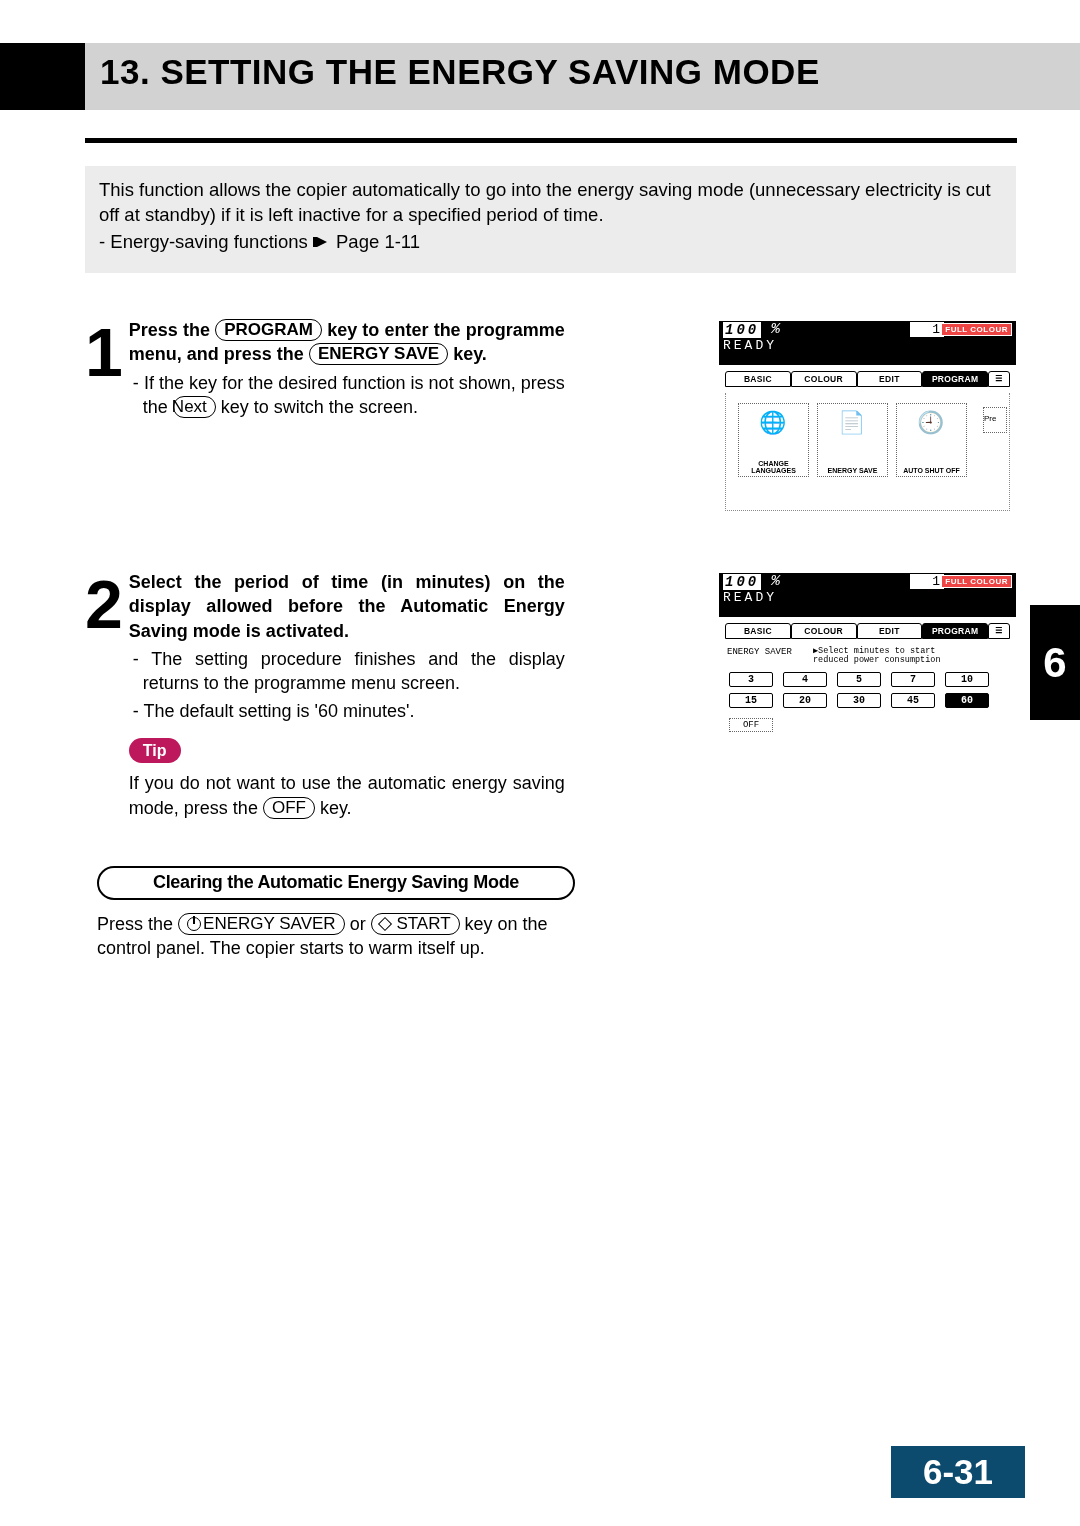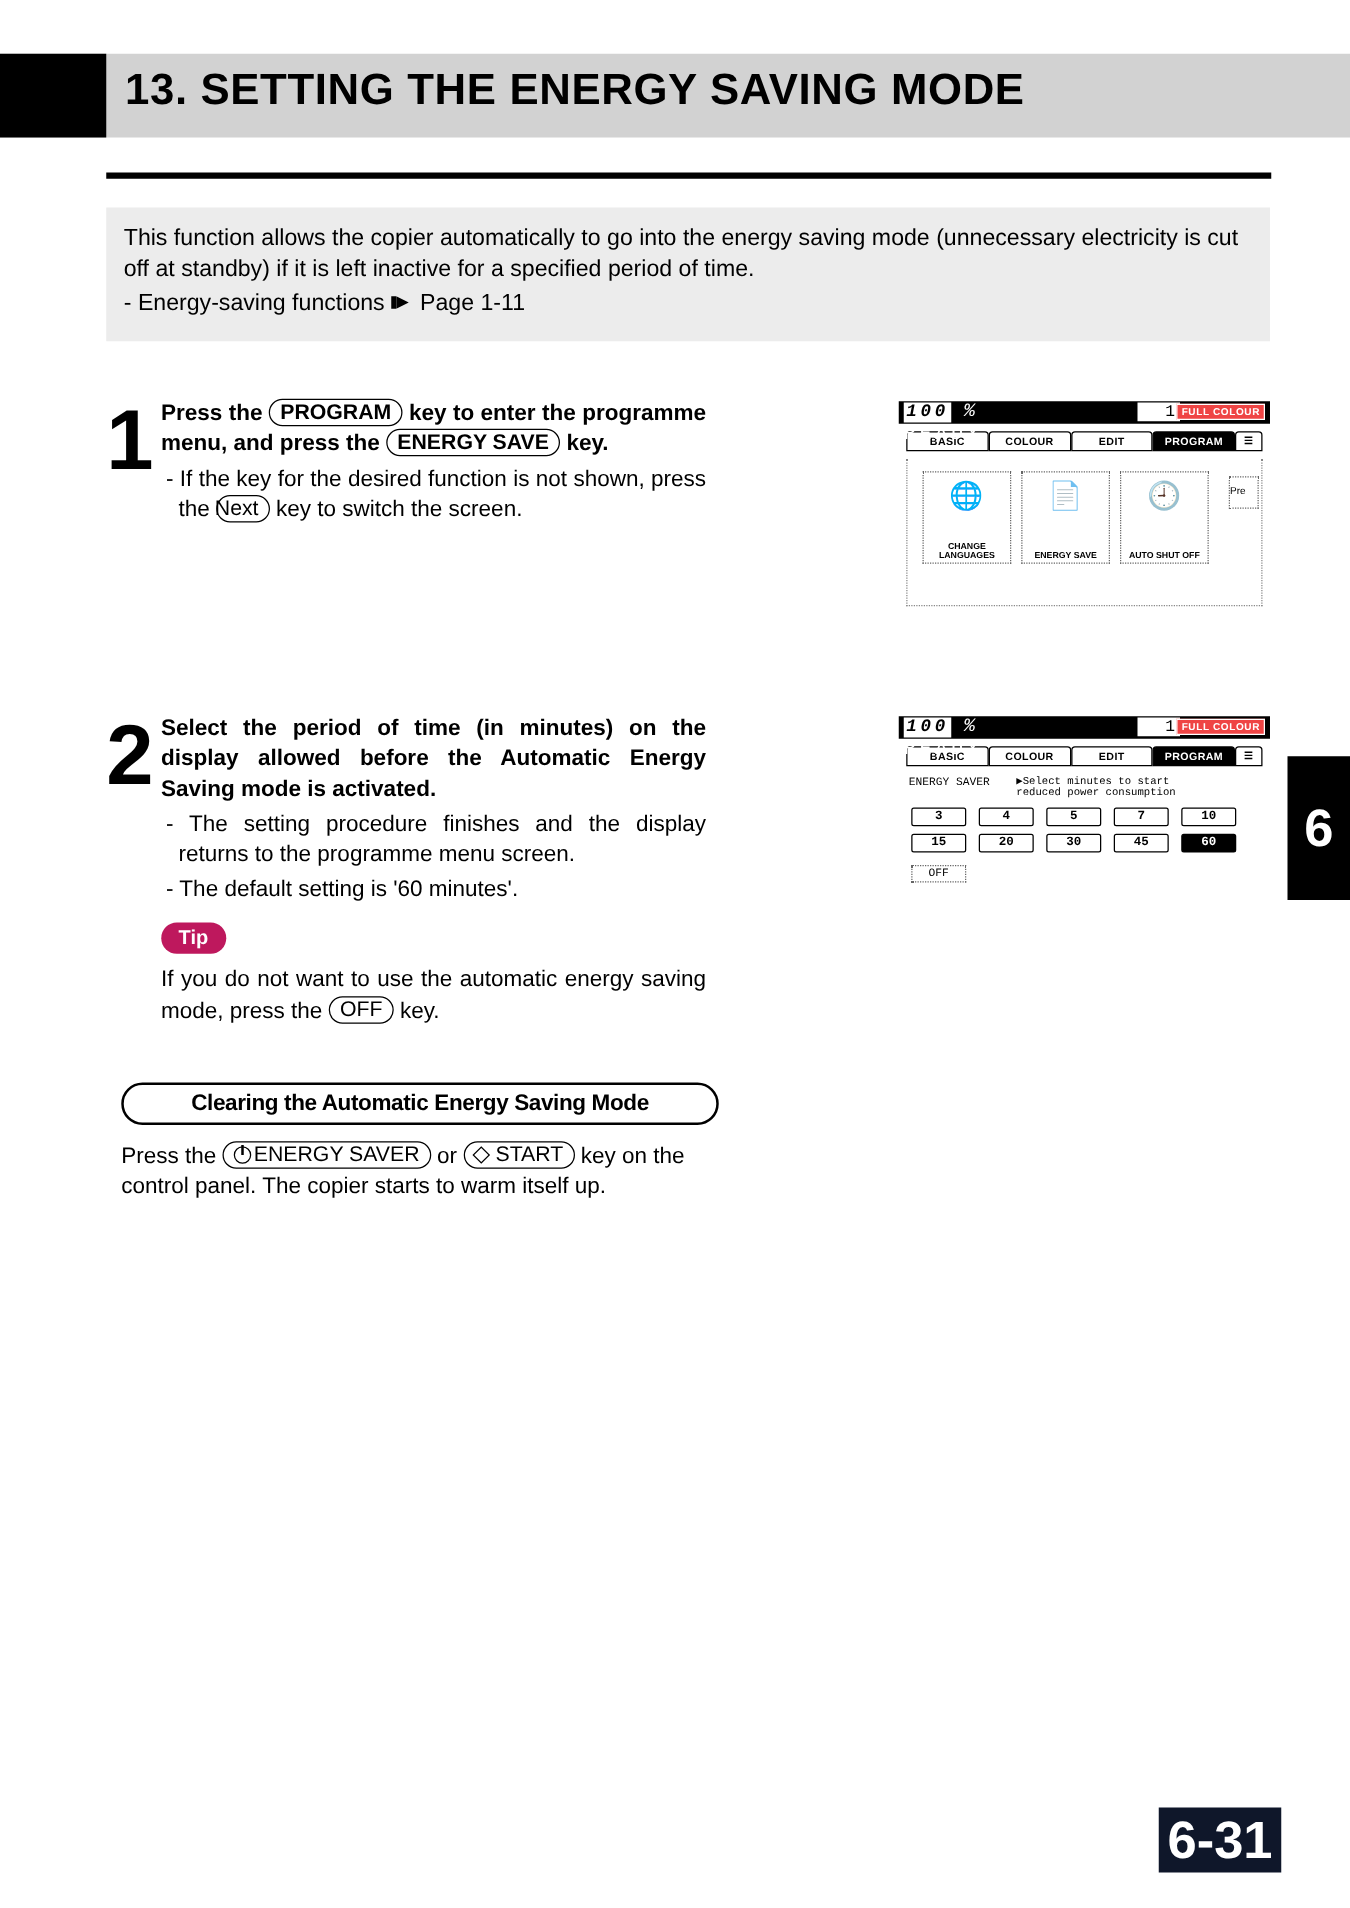--- a/index.html
+++ b/index.html
@@ -155,21 +155,21 @@
     height: 181px;
     background: #fff;
     font-family: "Courier New", monospace;
     font-size: 10px;
   }
   .lcd1 { top: 321px; }
   .lcd2 { top: 573px; height: 214px; }
   .lcd .statusbar {
     background: #000;
     color: #fff;
-    height: 18px;
+    height: 44px;
     position: relative;
     font-family: "Courier New", monospace;
   }
   .lcd .zoom {
     position: absolute;
     top: 1px; left: 4px;
     background: #fff;
     color: #000;
     font-size: 14px;
     padding: 0 2px;
@@ -200,21 +200,21 @@
     border: 1px solid #fff;
     font-size: 8px;
     padding: 1px 3px;
     font-weight: 700;
     letter-spacing: 0.5px;
     font-family: Arial, sans-serif;
   }
   .lcd .ready {
     position: absolute;
     top: 17px; left: 4px;
-    font-size: 16px;
+    font-size: 13px;
     letter-spacing: 3px;
   }
   .lcd .tabs {
     display: flex;
     gap: 0;
     padding: 6px 6px 4px 6px;
     border-bottom: none;
   }
   .lcd .tab {
     flex: 1;
@@ -341,24 +341,24 @@
     color: #fff;
     font-size: 42px;
     font-weight: 700;
     display: flex;
     align-items: center;
     justify-content: center;
   }
   .footer-block {
     position: absolute;
     bottom: 28px; right: 55px;
-    width: 98px; height: 52px;
-    background: #0f172a;
-    color: #fff;
-    font-size: 42px;
+    width: 134px; height: 52px;
+    background: #0c4a6e;
+    color: #fff;
+    font-size: 35px;
     font-weight: 900;
     display: flex;
     align-items: center;
     justify-content: center;
   }
 </style>
 </head>
 <body>
 
 <div class="header-band"></div>

